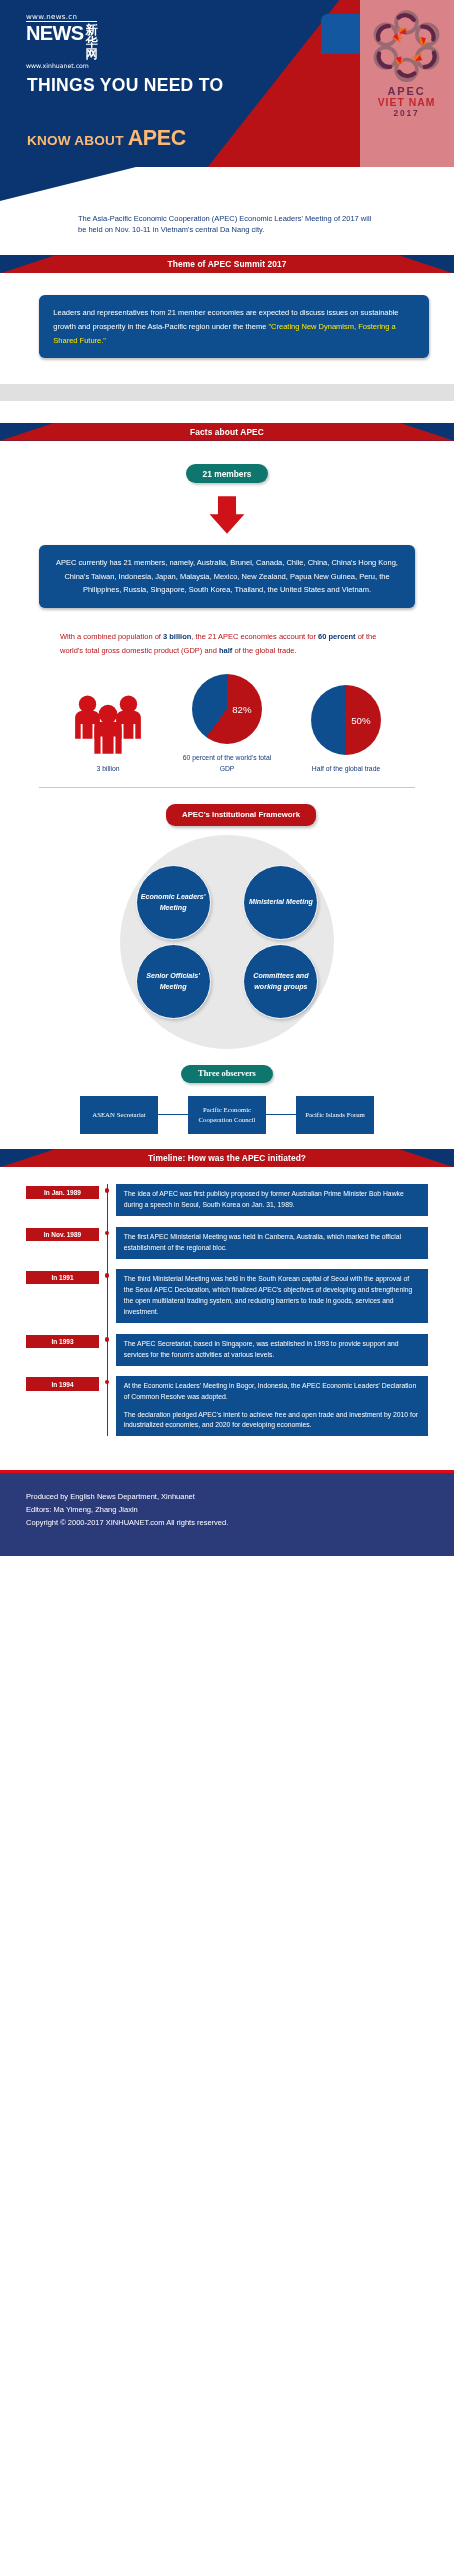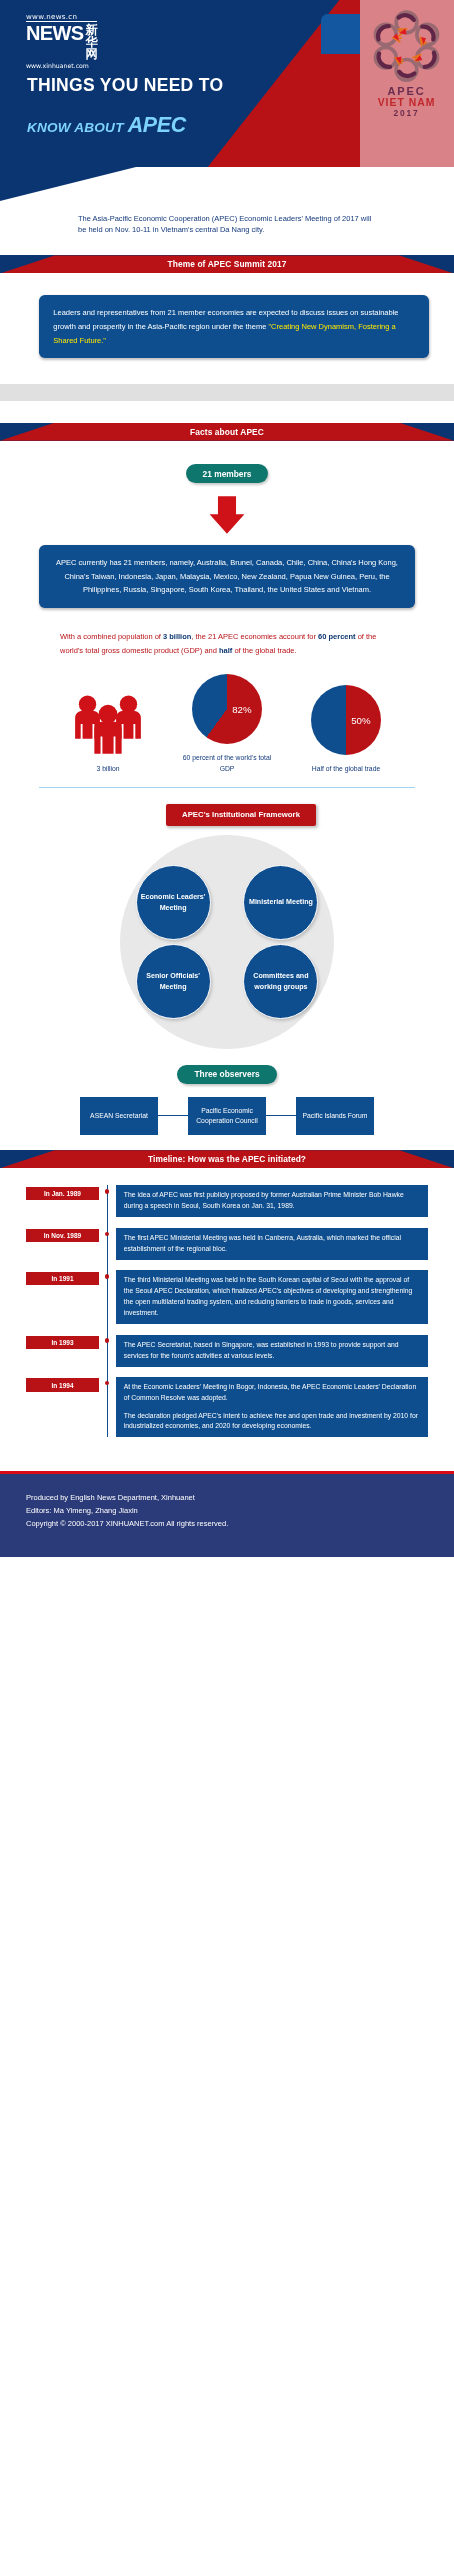--- a/index.html
+++ b/index.html
@@ -37,21 +37,21 @@
   .xinhua-logo .url-top {
     font-size: 7.1px; letter-spacing: 0.3px; border-bottom: 1.3px solid #fff; padding-bottom: 0.6px;
     font-family: "DejaVu Sans", sans-serif;
   }
   .xinhua-logo .big { font-size: 20px; font-weight: bold; line-height: .95; letter-spacing: -0.6px; margin-top:1.3px;}
   .xinhua-logo .cn { font-size: 12.3px; font-weight: bold; line-height: 1; }
   .xinhua-logo .url-bot { font-size: 6.2px; margin-top: 1.3px; font-family:"DejaVu Sans", sans-serif; }
 
   .title-wrap { position: absolute; left: 27px; top: 75px; width: 279px; }
   .title-line1 { color: #fff; font-size: 17.5px; font-weight: bold; letter-spacing: 0.3px; }
-  .title-line2 { color: #7dd3fc; font-size: 13.6px; font-weight: bold; margin-top: 17px; letter-spacing:0.2px;font-style:italic;}
+  .title-line2 { color: #fdba74; font-size: 13.6px; font-weight: bold; margin-top: 30px; letter-spacing:0.2px;}
   .title-line2 .apec { font-size: 21.4px; letter-spacing: -0.3px; }
 
   .apec-mark { position:absolute; right: 6.5px; top: 9px; width:82px; text-align:center; }
   .apec-mark .ring { width: 73px; height: 73px; margin: 0 auto; position: relative; }
   .apec-mark .t1 { font-size: 11px; font-weight: bold; color:#6b2d4f; letter-spacing: 1.9px; margin-top:2.6px;}
   .apec-mark .t2 { font-size: 10.4px; font-weight: bold; color:#c0282d; letter-spacing: 1px; }
   .apec-mark .t3 { font-size: 8.4px; font-weight: bold; color:#6b2d4f; letter-spacing: 1.9px; }
 
   
   .intro { padding: 11.7px 78px 19.5px 78px; }
@@ -98,37 +98,37 @@
   .pie .plabel { position: absolute; right: 10.4px; top: 50%; transform: translateY(-50%);
                  color: #fff; font-size: 9.7px; }
   .pie-cap { margin-top: 9px; color: #13397a; font-size: 6.8px; line-height: 1.5; }
   .people-icon { height: 70px; display:flex; align-items:flex-end; justify-content:center; }
   .rule-line { height: 0.6px; background: #9fd4ef; margin: 13px 39px 0 39px; }
 
   
   .framework { padding: 17px 0 6.5px 0; text-align: center; position: relative; }
   .fw-pill {
     display:inline-block; background:#b81217; color:#fff; font-weight:bold; font-size: 7.8px;
-    padding: 5.8px 15.6px; border-radius: 2px; line-height:1.3; box-shadow: 1.3px 1.9px 3.2px rgba(0,0,0,.25); margin-left: 28px;
-  }
-  .fw-circle-area { position: relative; width: 214px; height: 214px; margin: 9px auto 0 auto; }
+    padding: 5.8px 15.6px; border-radius: 9px; line-height:1.3; box-shadow: 1.3px 1.9px 3.2px rgba(0,0,0,.25); margin-left: 28px;
+  }
+  .fw-circle-area { position: relative; width: 214px; height: 214px; margin: 9px auto 0 auto; font-style: italic; }
   .fw-grey { position:absolute; inset:0; border-radius: 50%; background: #e8e8e8; }
   .fw-node {
     position: absolute; width: 75px; height: 75px; border-radius: 50%;
     background: #0e4e8e; border: 1.9px solid #fff; color:#fff; font-size: 7.1px; font-weight: bold;
     display:flex; align-items:center; justify-content:center; text-align:center; line-height:1.55;
     box-shadow: 1.3px 1.9px 3.2px rgba(0,0,0,.18);
   }
   .fw-n1 { left: 15.6px;  top: 30px; }
   .fw-n2 { right: 15.6px; top: 30px; }
   .fw-n3 { left: 15.6px;  bottom: 30px; }
   .fw-n4 { right: 15.6px; bottom: 30px; }
 
   
-  .observers { padding: 9px 0 15.6px 0; text-align: center; }
+  .observers { padding: 9px 0 15.6px 0; text-align: center; font-family: Liberation Serif, serif; }
   .obs-row { display: flex; justify-content: center; align-items: stretch; gap: 0; margin-top: 13px; position: relative; }
   .obs-box {
     width: 78px; min-height: 38px; background: #0e4e8e; color: #fff; font-size: 6.8px;
     display:flex; align-items:center; justify-content:center; text-align:center; line-height: 1.45; padding: 3.9px;
   }
   .obs-link { width: 30px; display:flex; align-items:center; }
   .obs-link i { display:block; width:100%; height:1.3px; background:#0e4e8e; }
 
   
   .timeline { padding: 17px 26px 23.4px 26px; position: relative; }

